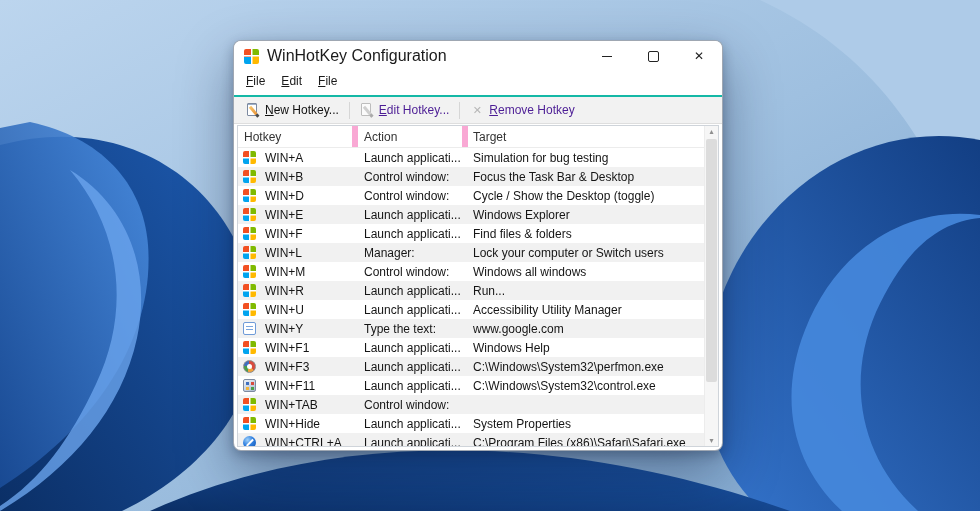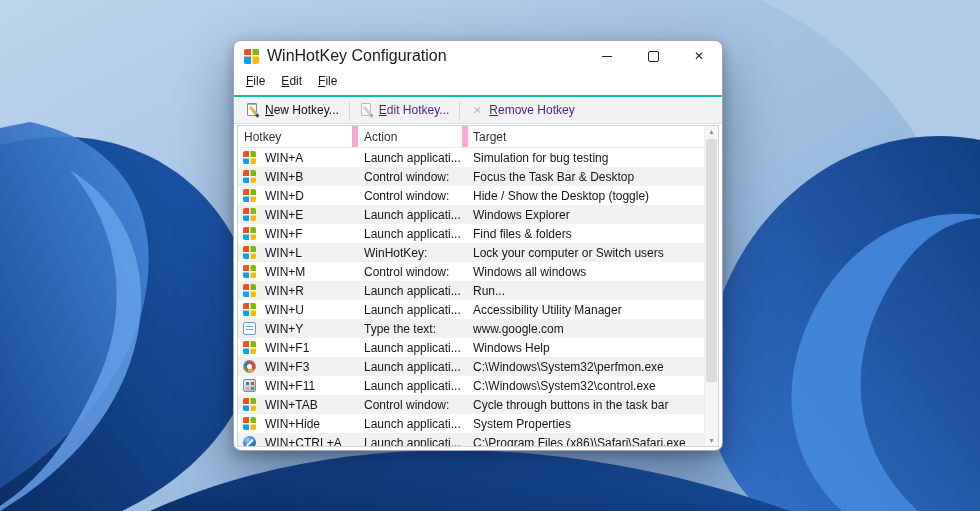--- a/index.html
+++ b/index.html
@@ -203,21 +203,21 @@
     </div>
     <div class="cell c-action">Control window:</div>
     <div class="cell c-target">Focus the Task Bar &amp; Desktop</div>
   </div>
           <div class="row">
     <div class="cell c-hotkey">
       <span class="row-icon windows-flag-icon"></span>
       <span class="hk-text">WIN+D</span>
     </div>
     <div class="cell c-action">Control window:</div>
-    <div class="cell c-target">Hide / Show the Desktop (toggle)</div>
+    <div class="cell c-target">Cycle / Show the Desktop (toggle)</div>
   </div>
           <div class="row">
     <div class="cell c-hotkey">
       <span class="row-icon windows-flag-icon"></span>
       <span class="hk-text">WIN+E</span>
     </div>
     <div class="cell c-action">Launch applicati...</div>
     <div class="cell c-target">Windows Explorer</div>
   </div>
           <div class="row">
@@ -226,21 +226,21 @@
       <span class="hk-text">WIN+F</span>
     </div>
     <div class="cell c-action">Launch applicati...</div>
     <div class="cell c-target">Find files &amp; folders</div>
   </div>
           <div class="row">
     <div class="cell c-hotkey">
       <span class="row-icon windows-flag-icon"></span>
       <span class="hk-text">WIN+L</span>
     </div>
-    <div class="cell c-action">WinHotKey:</div>
+    <div class="cell c-action">Manager:</div>
     <div class="cell c-target">Lock your computer or Switch users</div>
   </div>
           <div class="row">
     <div class="cell c-hotkey">
       <span class="row-icon windows-flag-icon"></span>
       <span class="hk-text">WIN+M</span>
     </div>
     <div class="cell c-action">Control window:</div>
     <div class="cell c-target">Windows all windows</div>
   </div>
@@ -291,21 +291,20 @@
     </div>
     <div class="cell c-action">Launch applicati...</div>
     <div class="cell c-target">C:\Windows\System32\control.exe</div>
   </div>
           <div class="row">
     <div class="cell c-hotkey">
       <span class="row-icon windows-flag-icon"></span>
       <span class="hk-text">WIN+TAB</span>
     </div>
     <div class="cell c-action">Control window:</div>
-    <div class="cell c-target">Cycle through buttons in the task bar</div>
   </div>
           <div class="row">
     <div class="cell c-hotkey">
       <span class="row-icon windows-flag-icon"></span>
       <span class="hk-text">WIN+Hide</span>
     </div>
     <div class="cell c-action">Launch applicati...</div>
     <div class="cell c-target">System Properties</div>
   </div>
           <div class="row">

